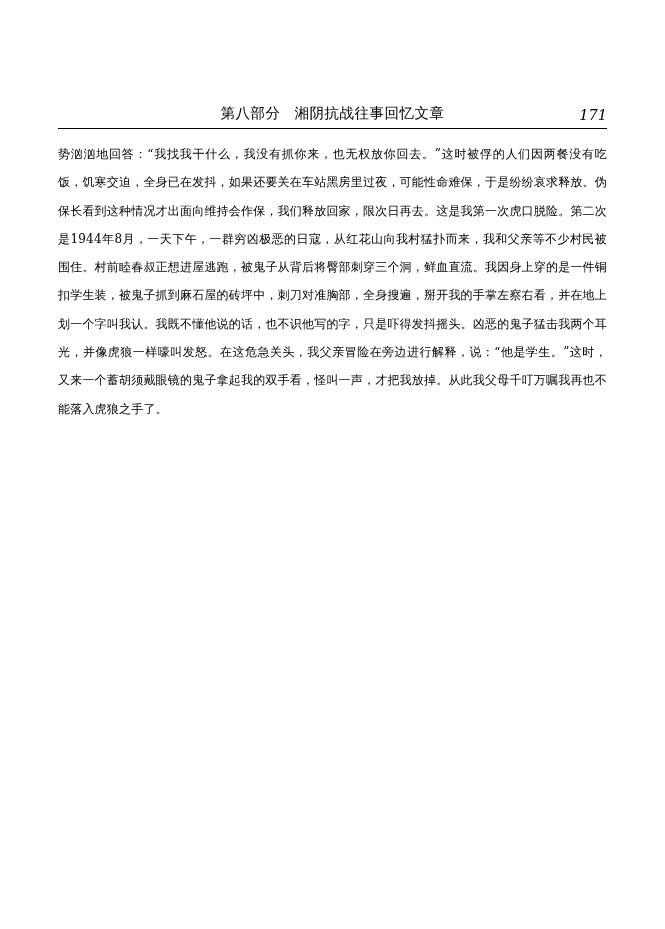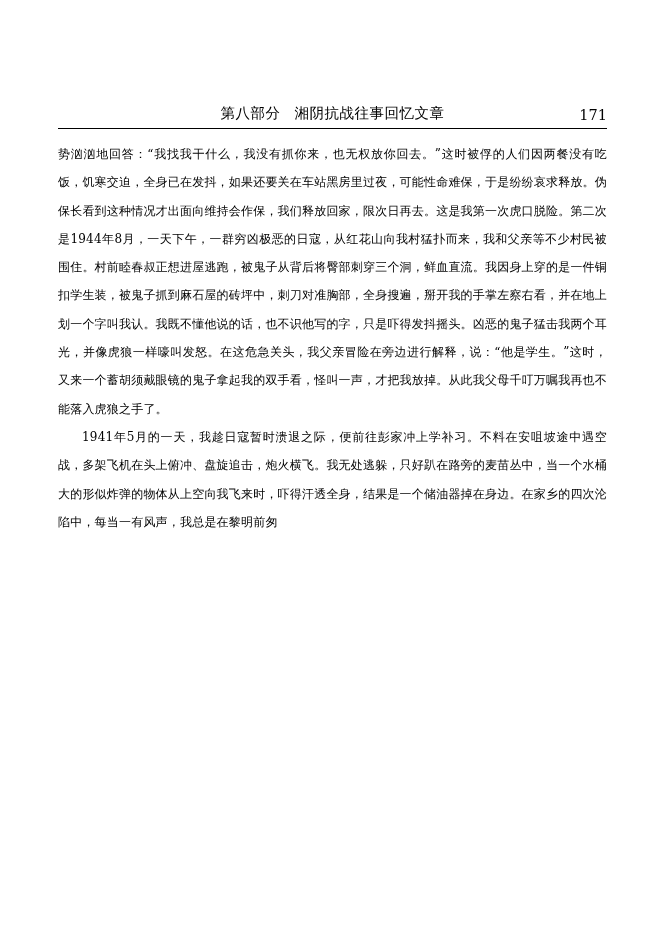--- a/index.html
+++ b/index.html
@@ -41,20 +41,21 @@
   }
   .header-part {
     margin-right: 14px;
   }
   .header-page {
     position: absolute;
     right: 58px;
     bottom: 0;
     font-size: 14.5px;
     font-family: "DejaVu Serif", "Liberation Serif", serif;
+    font-style: italic;
   }
   .rule {
     position: absolute;
     left: 58px;
     right: 58px;
     top: 128px;
     height: 1px;
     background: #000000;
   }
   .content {
@@ -85,16 +86,15 @@
     <div class="header-center">
       <span class="header-part">第八部分</span><span>湘阴抗战往事回忆文章</span>
     </div>
     <div class="header-page">171</div>
   </div>
 
   <div class="rule"></div>
 
   <div class="content">
     <p class="para">势汹汹地回答：“我找我干什么，我没有抓你来，也无权放你回去。”这时被俘的人们因两餐没有吃饭，饥寒交迫，全身已在发抖，如果还要关在车站黑房里过夜，可能性命难保，于是纷纷哀求释放。伪保长看到这种情况才出面向维持会作保，我们释放回家，限次日再去。这是我第一次虎口脱险。第二次是1944年8月，一天下午，一群穷凶极恶的日寇，从红花山向我村猛扑而来，我和父亲等不少村民被围住。村前睦春叔正想进屋逃跑，被鬼子从背后将臀部刺穿三个洞，鲜血直流。我因身上穿的是一件铜扣学生装，被鬼子抓到麻石屋的砖坪中，刺刀对准胸部，全身搜遍，掰开我的手掌左察右看，并在地上划一个字叫我认。我既不懂他说的话，也不识他写的字，只是吓得发抖摇头。凶恶的鬼子猛击我两个耳光，并像虎狼一样嚎叫发怒。在这危急关头，我父亲冒险在旁边进行解释，说：“他是学生。”这时，又来一个蓄胡须戴眼镜的鬼子拿起我的双手看，怪叫一声，才把我放掉。从此我父母千叮万嘱我再也不能落入虎狼之手了。</p>
-    <p class="para indent">1941年5月的一天，我趁日寇暂时溃退之际，便前往彭家冲上学补习。不料在安咀坡途中遇空战，多架飞机在头上俯冲、盘旋追击，炮火横飞。我无处逃躲，只好趴在路旁的麦苗丛中，当一个水桶大的形似炸弹的物体从上空向我飞来时，吓得汗透全身，结果是一个储油器掉在身边。在家乡的四次沦陷中，每当一有风声，我总是在黎明前匆</p>
   </div>
 
 </div>
 
 </body></html>

